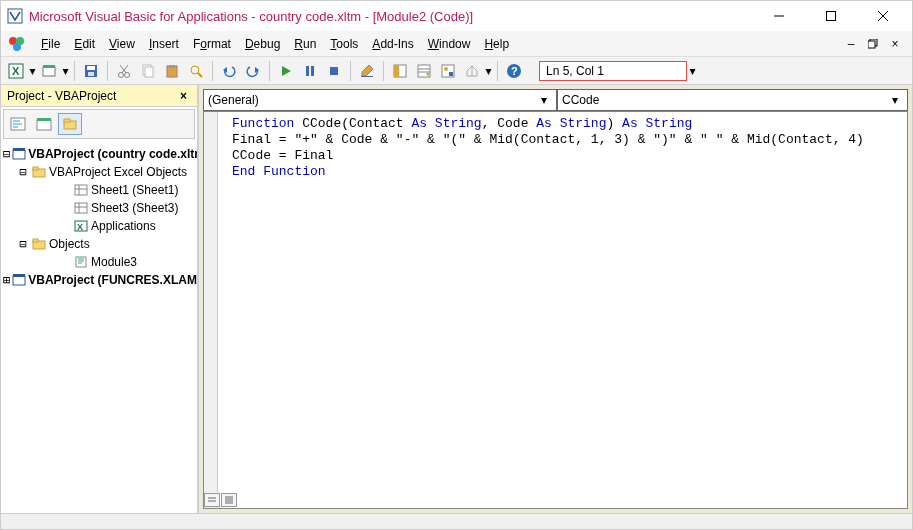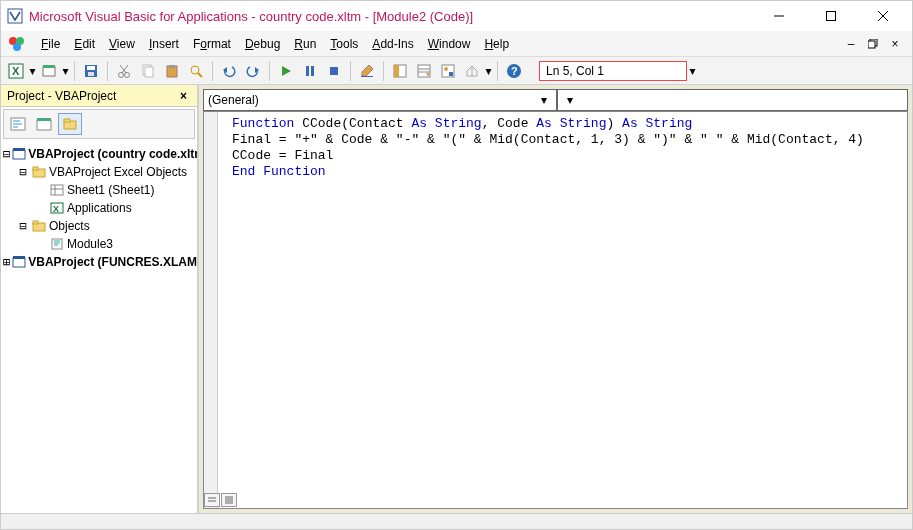--- a/index.html
+++ b/index.html
@@ -36,21 +36,21 @@
 .proj-title .close { cursor: pointer; font-weight: bold; padding: 0 4px; }
 .proj-toolbar { height: 30px; background: #f5f5f5; border: 1px solid #c8c8c8; margin: 2px; display: flex; align-items: center; padding: 2px; gap: 2px; }
 .ptbtn { width: 24px; height: 22px; display: flex; align-items: center; justify-content: center; cursor: pointer; }
 .ptbtn.active { border: 1px solid #7aa2d7; background: #e2ecf9; }
 .tree { flex: 1; overflow: auto; padding: 4px 0; font-size: 12px; }
 .tree-node { display: flex; align-items: center; height: 18px; padding-left: 2px; gap: 2px; white-space: nowrap; cursor: pointer; }
 .tree-node .twist { width: 12px; text-align: center; font-family: monospace; color: #000; }
 .tree-node .nicon { width: 16px; height: 14px; display: inline-flex; align-items: center; justify-content: center; }
 .tree-node .lbl.bold { font-weight: bold; }
 .pad1 { padding-left: 16px; }
-.pad3 { padding-left: 48px; }
+.pad3 { padding-left: 72px; }
 
 
 .codearea { flex: 1; display: flex; flex-direction: column; background: #ece9d8; min-width: 0; }
 .dropdowns { height: 26px; display: flex; padding: 4px; }
 .dd { display: flex; align-items: center; background: #fff; border: 1px solid #666; height: 22px; padding: 0 4px; font-size: 12px; position: relative; }
 .dd .ddtxt { flex: 1; }
 .dd .ddarrow { width: 16px; text-align: center; cursor: pointer; }
 .dd.left { width: 354px; }
 .dd.right { flex: 1; }
 .codebody { flex: 1; margin: 0 4px 4px 4px; border: 1px solid #888; background: #fff; display: flex; position: relative; }
@@ -309,20 +309,30 @@
               <rect x="1" y="1" width="12" height="10" fill="#fff" stroke="#888"></rect>
               <line x1="1" y1="5" x2="13" y2="5" stroke="#888"></line>
               <line x1="5" y1="1" x2="5" y2="11" stroke="#888"></line>
             </svg>
           </span>
         <span class="lbl">Sheet1 (Sheet1)</span>
       </div>
       <div class="tree-node pad3">
         <span class="nicon">
             <svg width="14" height="12">
+              <rect x="1" y="1" width="12" height="10" fill="#fff" stroke="#888"></rect>
+              <line x1="1" y1="5" x2="13" y2="5" stroke="#888"></line>
+              <line x1="5" y1="1" x2="5" y2="11" stroke="#888"></line>
+            </svg>
+          </span>
+        <span class="lbl">Sheet3 (Sheet3)</span>
+      </div>
+      <div class="tree-node pad3">
+        <span class="nicon">
+            <svg width="14" height="12">
               <rect x="1" y="1" width="12" height="10" fill="#fff" stroke="#1d6f42"></rect>
               <text x="3" y="10" font-size="9" fill="#1d6f42" font-weight="bold">X</text>
             </svg>
           </span>
         <span class="lbl">Applications</span>
       </div>
       <div class="tree-node pad1">
         <span class="twist">⊟</span>
         <span class="nicon">
             <svg width="14" height="12">
@@ -356,20 +366,21 @@
     </div>
   </div>
 
   <div class="codearea">
     <div class="dropdowns">
       <div class="dd left">
         <span class="ddtxt">(General)</span>
         <span class="ddarrow">▾</span>
       </div>
       <div class="dd right">
+        <span class="ddtxt">CCode</span>
         <span class="ddarrow">▾</span>
       </div>
     </div>
     <div class="codebody">
       <div class="gutter"></div>
       <div class="code"><span class="kw">Function </span><span>CCode(Contact </span><span class="kw">As String</span><span>, Code </span><span class="kw">As String</span><span>) </span><span class="kw">As String</span>
 <span>Final = "+" &amp; Code &amp; "-" &amp; "(" &amp; Mid(Contact, 1, 3) &amp; ")" &amp; " " &amp; Mid(Contact, 4)</span>
 <span>CCode = Final</span>
 <span class="kw">End Function</span>
 </div>

